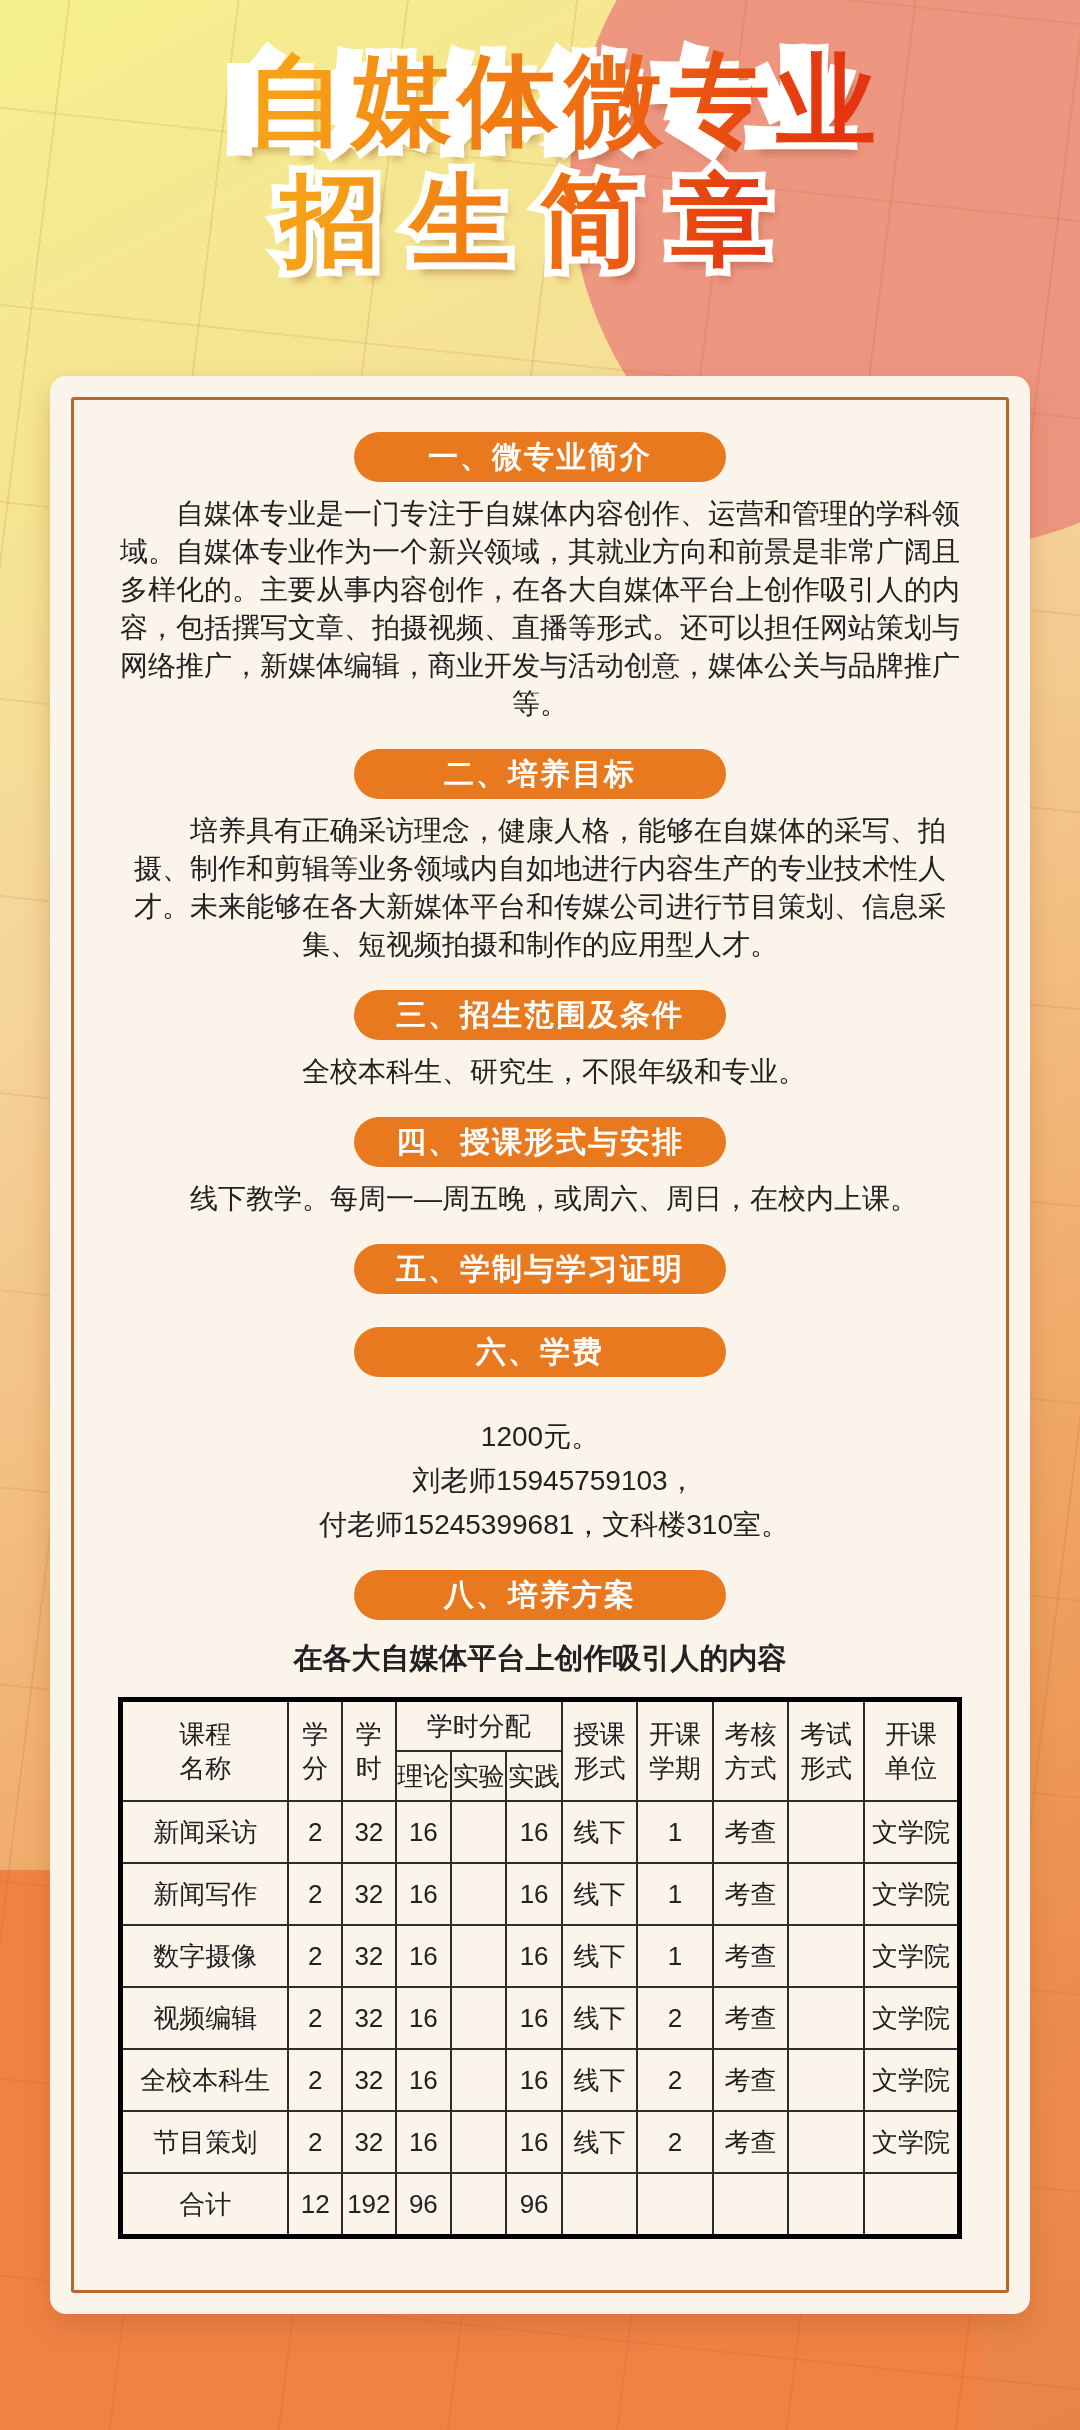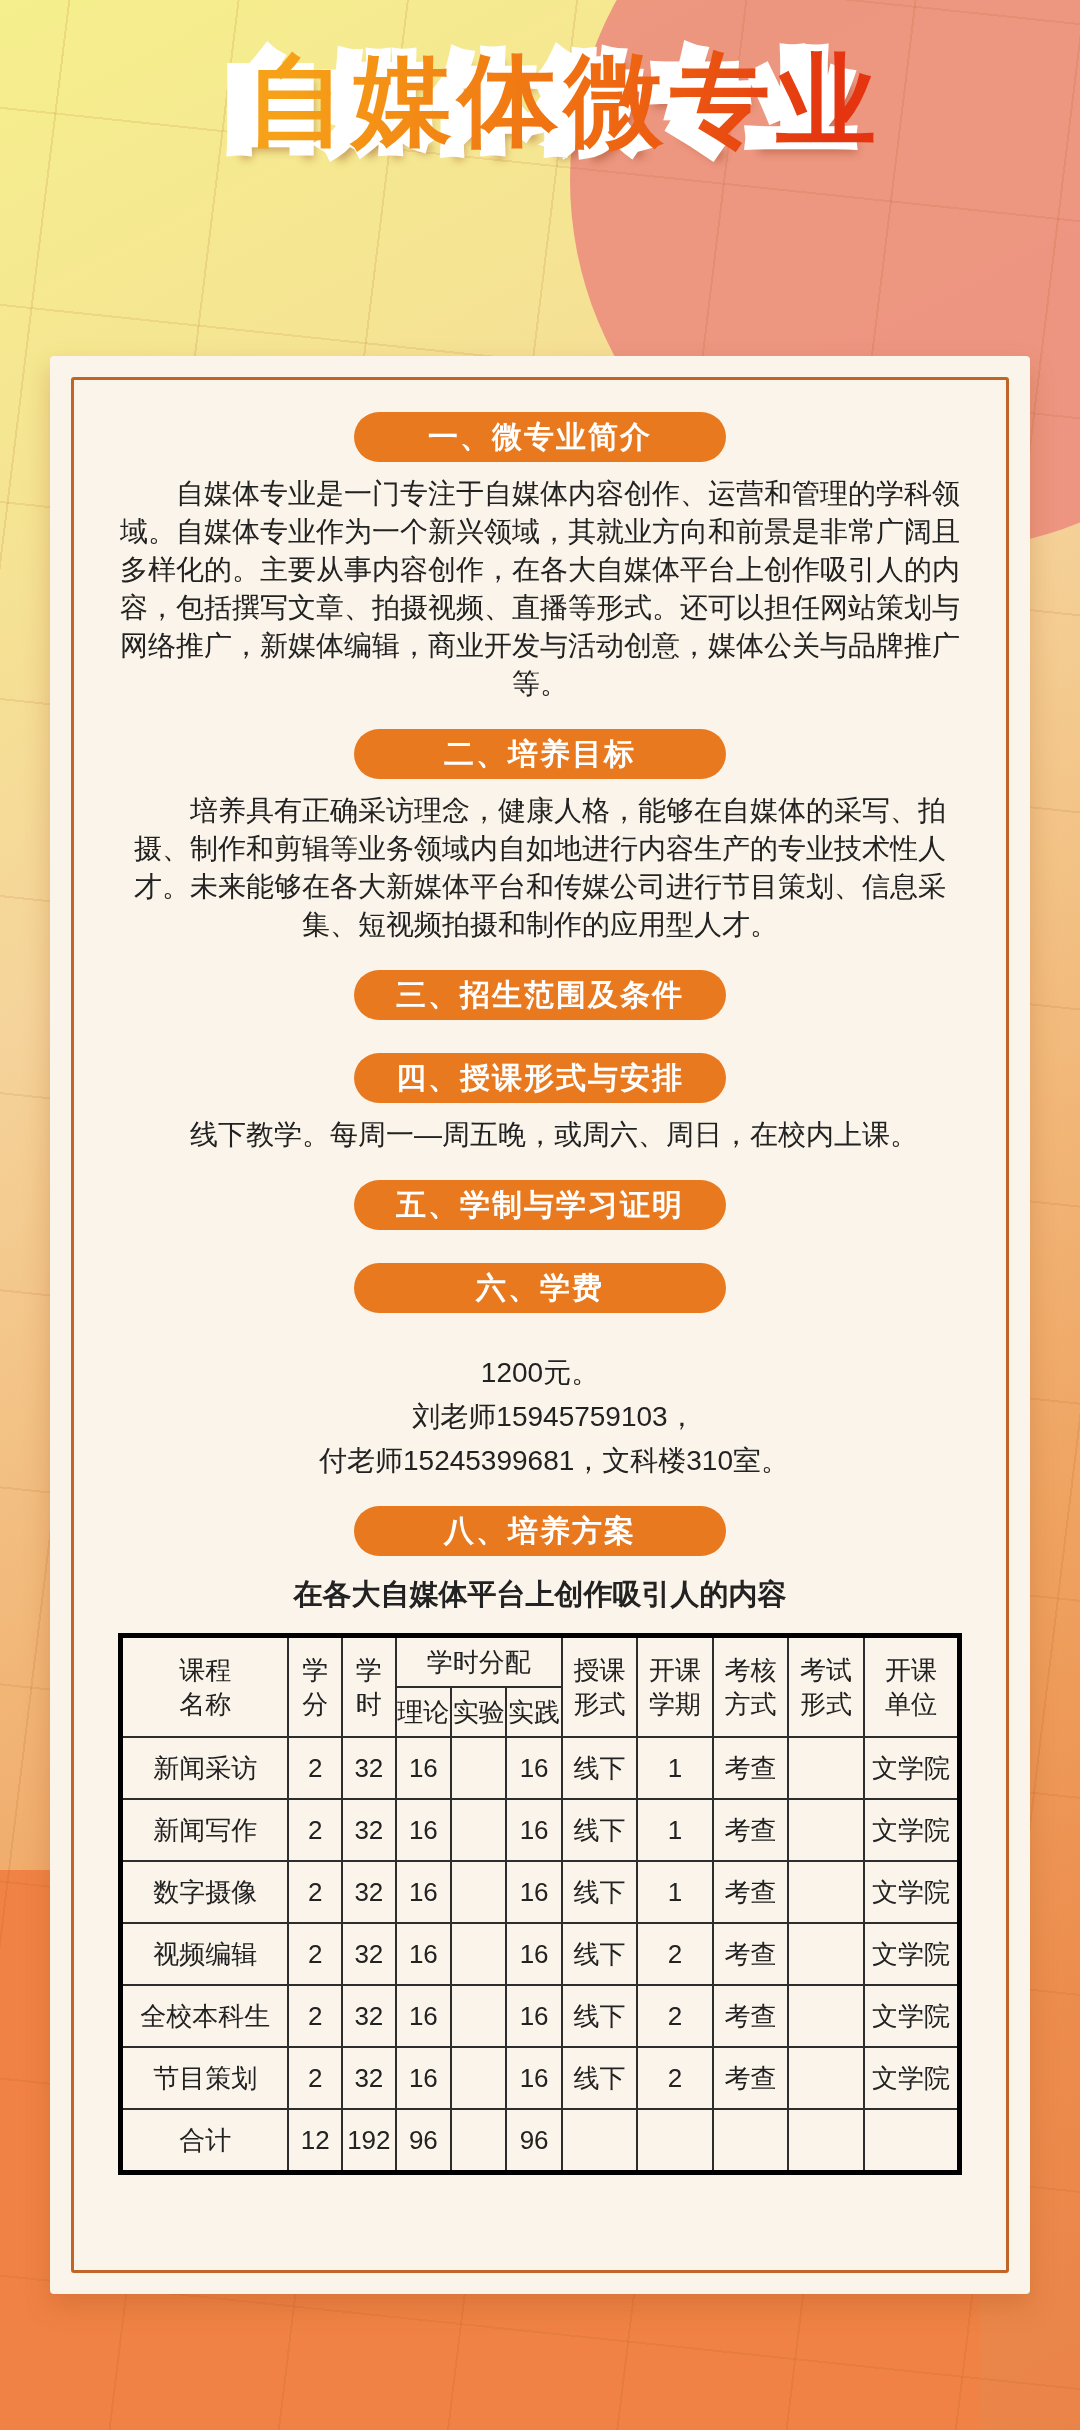--- a/index.html
+++ b/index.html
@@ -34,22 +34,22 @@
     -webkit-text-stroke:14px #ffffff;
     text-shadow:7px 10px 8px rgba(140,60,25,0.45);
   }
   .calli-line .fill{
     position:relative;
     background:linear-gradient(100deg,#f6a117 8%,#ef6b12 55%,#e43410 92%);
     -webkit-background-clip:text;background-clip:text;color:transparent;
   }
   
   .card{
-    position:absolute;left:50px;top:356px;width:980px;height:1938px;
-    background:#fbf4ea;border-radius:4px;z-index:2;
+    position:absolute;left:50px;top:376px;width:980px;height:1938px;
+    background:#fbf4ea;border-radius:16px;z-index:2;
     box-shadow:0 12px 26px rgba(170,85,30,0.30);
   }
   .card-frame{position:absolute;inset:21px;border:3px solid #bf6527;border-radius:3px;pointer-events:none;}
   .card-content{
     position:absolute;inset:24px;padding:24px 44px 0 44px;
     display:flex;flex-direction:column;color:#222222;
   }
   
   .sec-btn{
     width:372px;height:50px;margin:20px auto 13px auto;flex:0 0 auto;
@@ -81,33 +81,38 @@
 
 <div class="circle-tr"></div>
 <div class="blob-bl"></div>
 <div class="tiles"></div>
 
 <div class="poster-title">
   <span class="calli-line l1">
     <span class="stroke">自媒体微专业</span>
     <span class="fill">自媒体微专业</span>
   </span>
+  <span class="calli-line l2">
+    <span class="stroke">招生简章</span>
+    <span class="fill">招生简章</span>
+  </span>
 </div>
 
 <div class="card">
   <div class="card-frame"></div>
   <div class="card-content">
 
     <div class="sec-btn first">一、微专业简介</div>
     <p class="para">自媒体专业是一门专注于自媒体内容创作、运营和管理的学科领域。自媒体专业作为一个新兴领域，其就业方向和前景是非常广阔且多样化的。主要从事内容创作，在各大自媒体平台上创作吸引人的内容，包括撰写文章、拍摄视频、直播等形式。还可以担任网站策划与网络推广，新媒体编辑，商业开发与活动创意，媒体公关与品牌推广等。</p>
 
     <div class="sec-btn">二、培养目标</div>
     <p class="para">培养具有正确采访理念，健康人格，能够在自媒体的采写、拍摄、制作和剪辑等业务领域内自如地进行内容生产的专业技术性人才。未来能够在各大新媒体平台和传媒公司进行节目策划、信息采集、短视频拍摄和制作的应用型人才。</p>
 
     <div class="sec-btn">三、招生范围及条件</div>
+    <p class="line ind">全校本科生、研究生，不限年级和专业。</p>
 
     <div class="sec-btn">四、授课形式与安排</div>
     <p class="line ind">线下教学。每周一—周五晚，或周六、周日，在校内上课。</p>
 
     <div class="sec-btn">五、学制与学习证明</div>
 
     <div class="sec-btn">六、学费</div>
     <p class="line center">1200元。</p>
 
     <p class="line ind">刘老师15945759103，</p>

